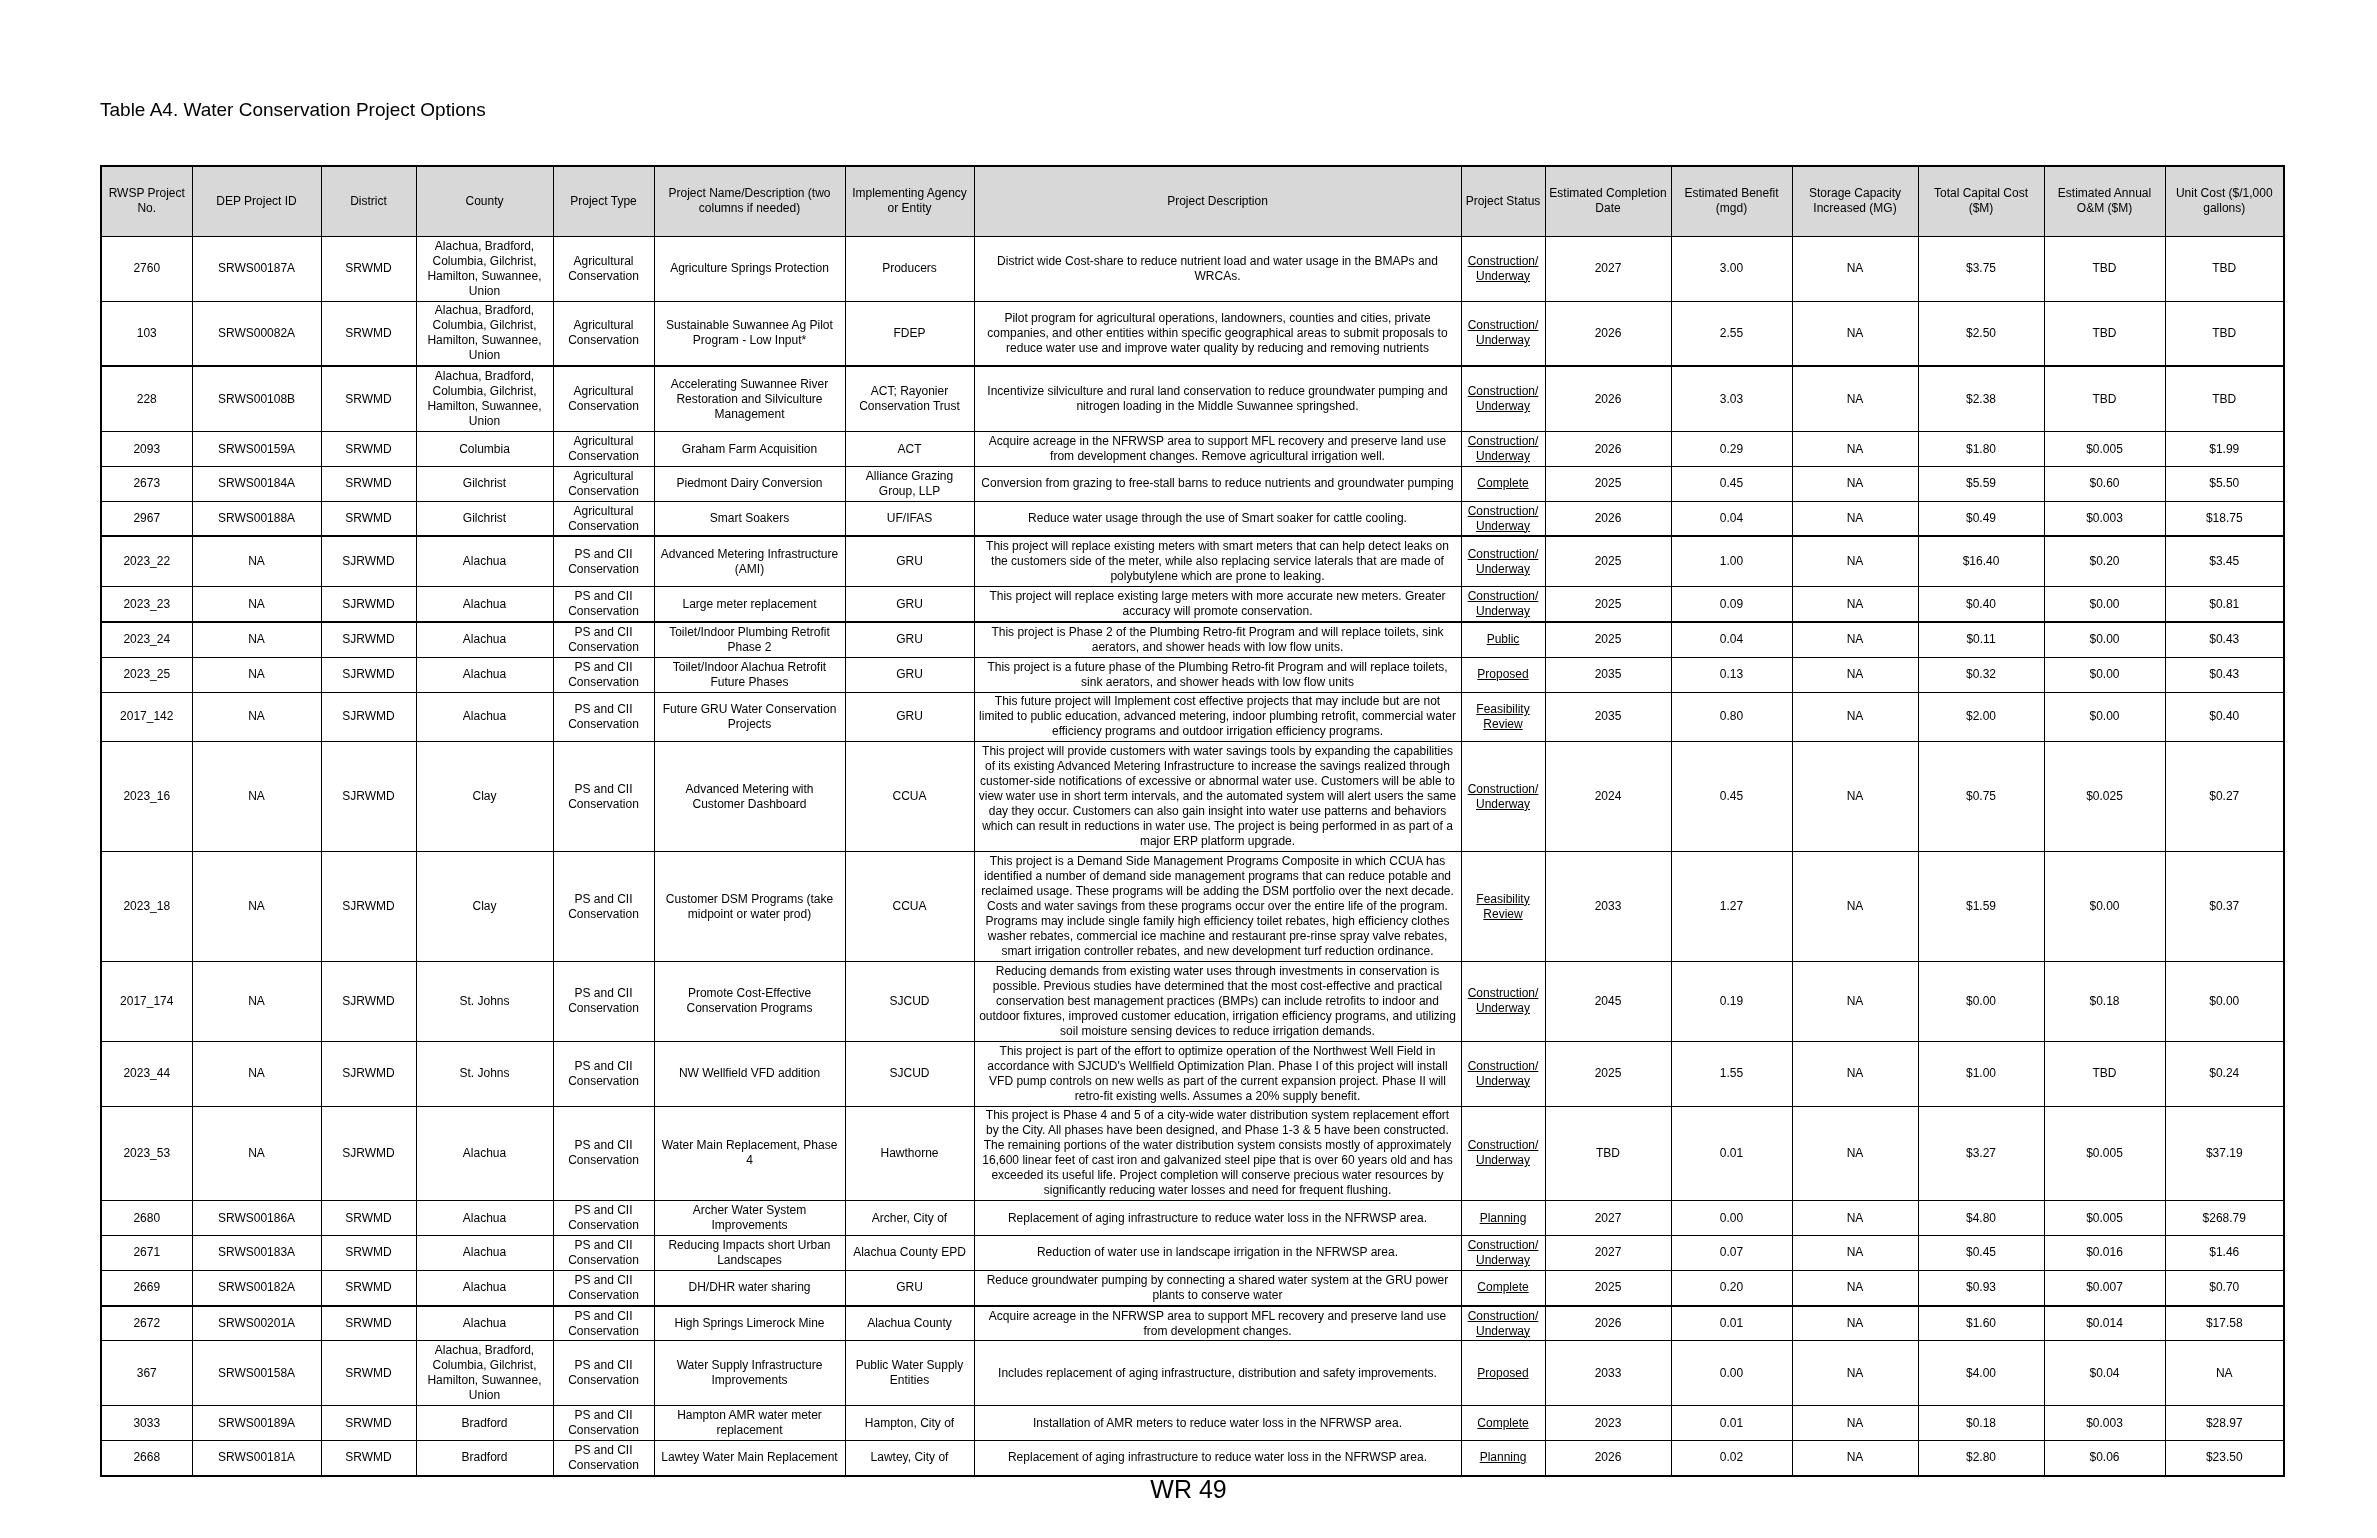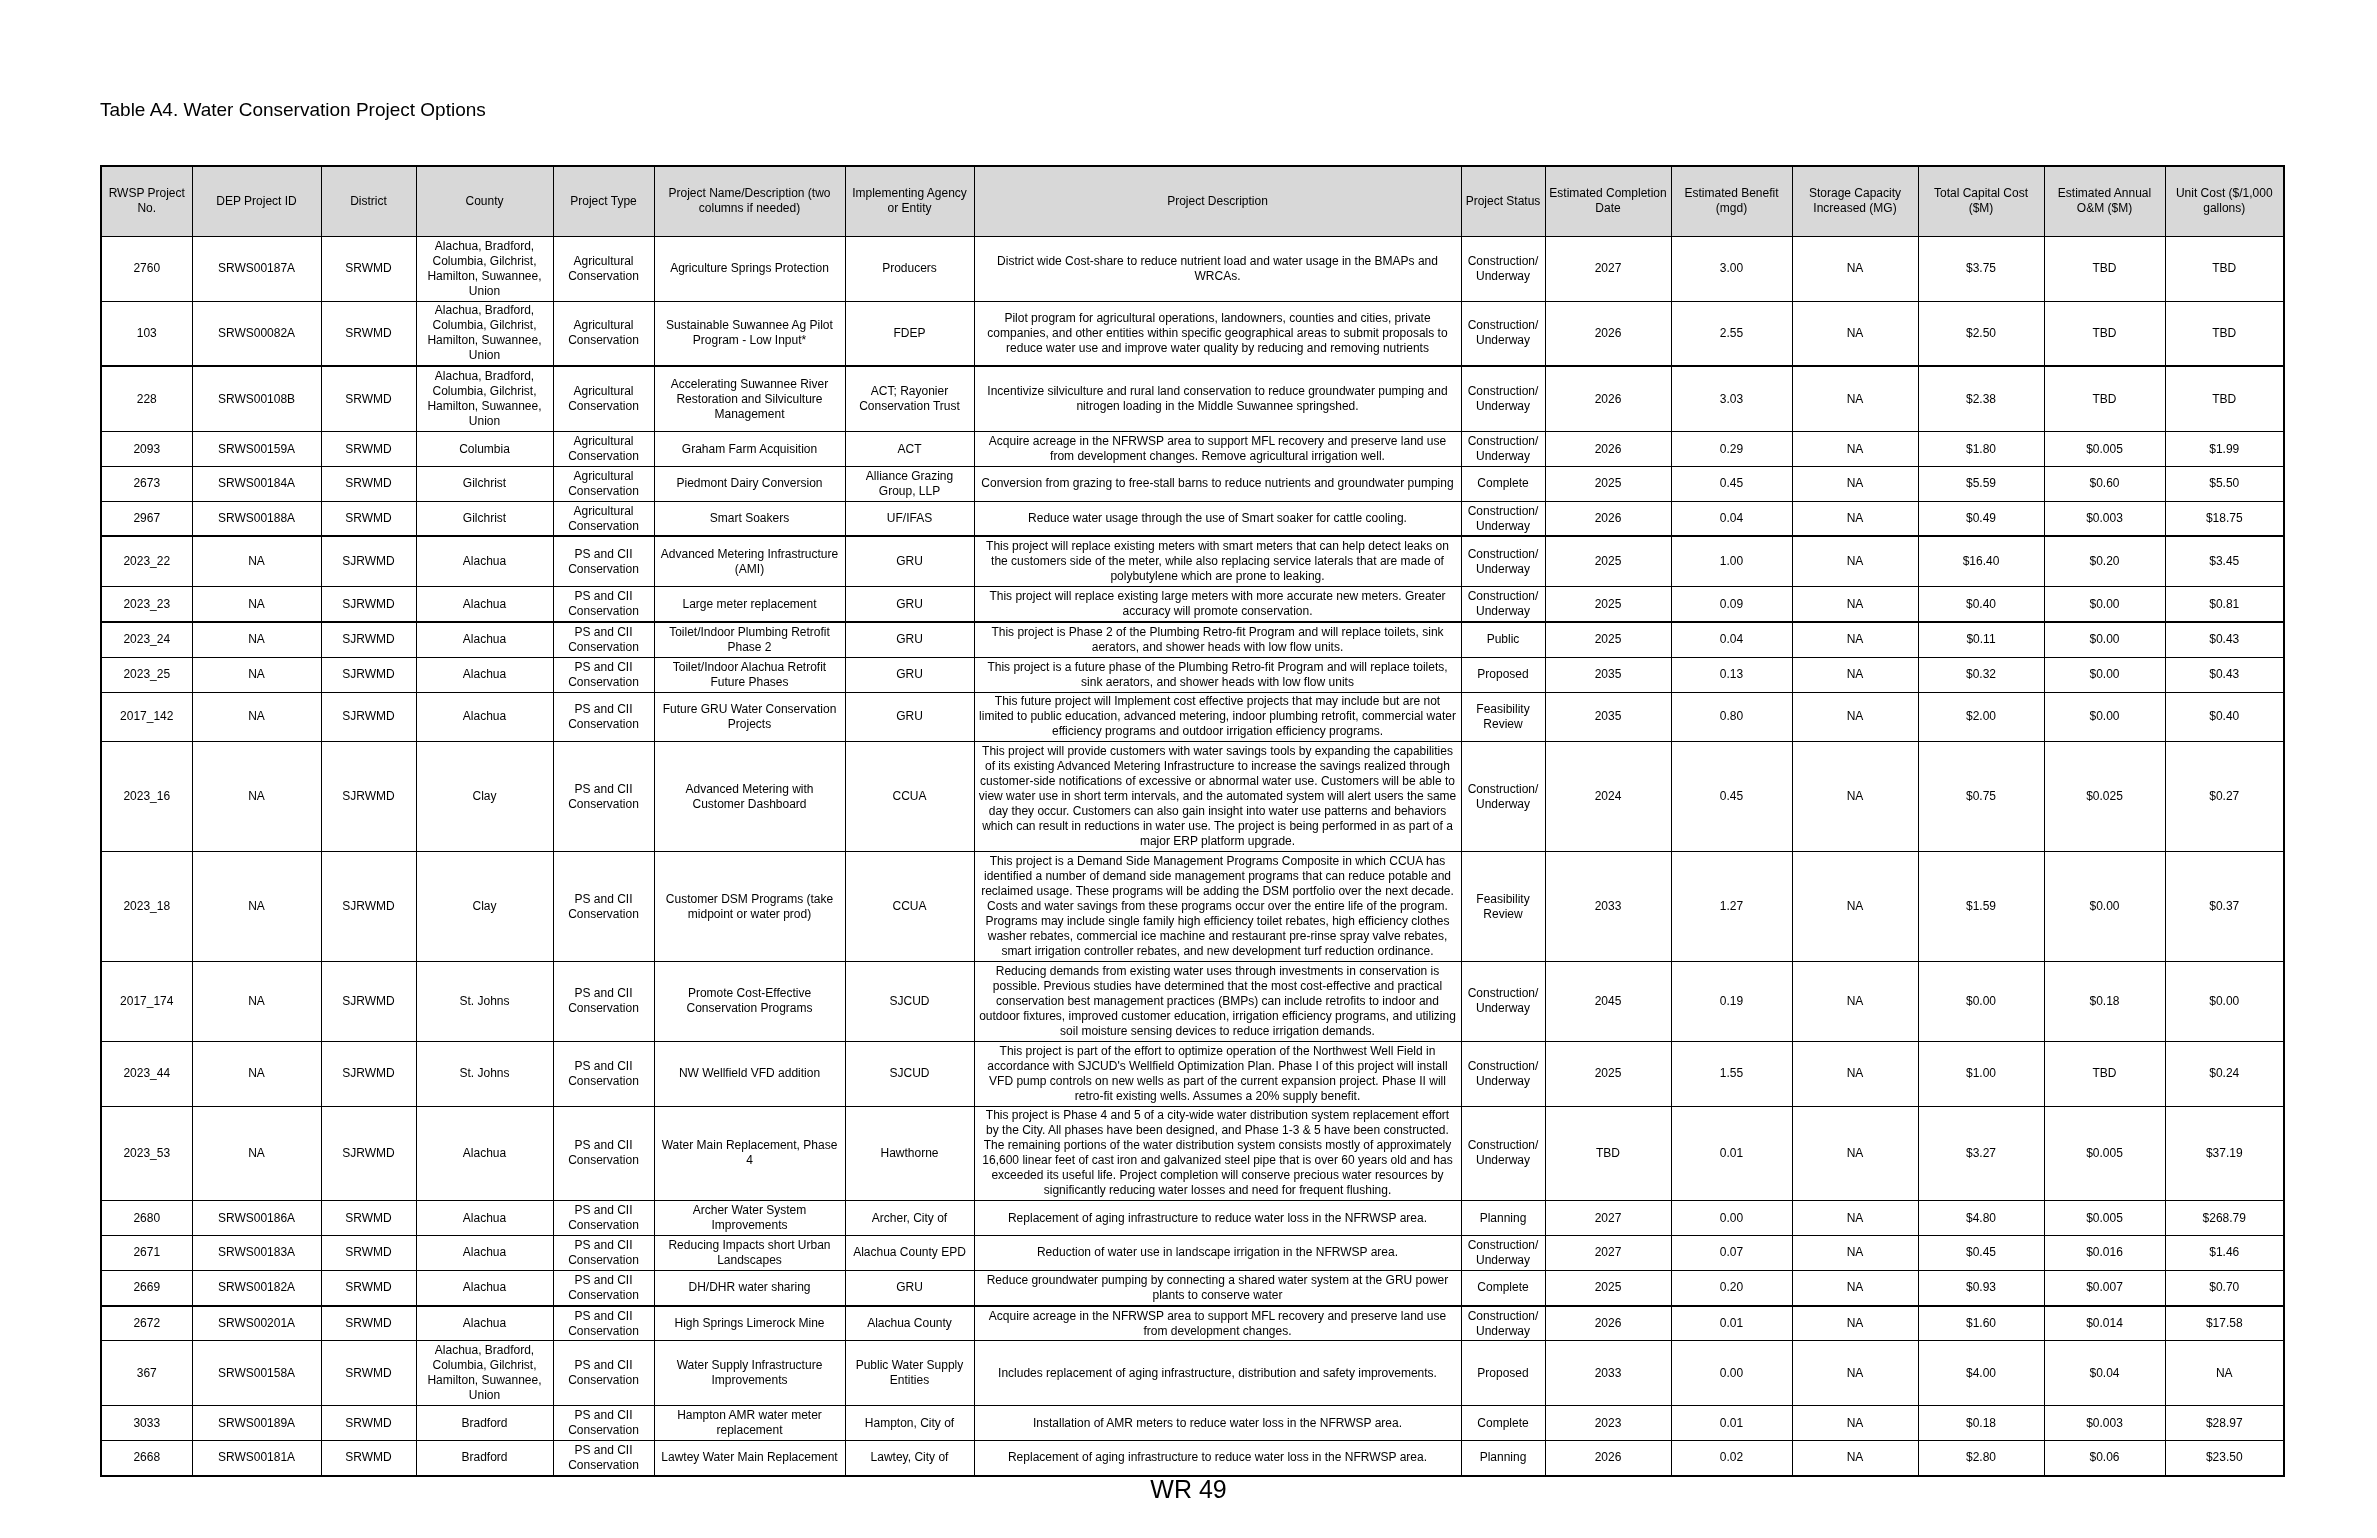--- a/index.html
+++ b/index.html
@@ -6,21 +6,21 @@
   .page{position:relative;width:2377px;height:1538px;background:#ffffff;
         font-family:"Liberation Sans","DejaVu Sans",sans-serif;color:#000;overflow:hidden;}
   .doc-title{position:absolute;left:100px;top:99px;font-size:19px;}
   table.grid{position:absolute;left:100px;top:124px;width:2182px;border-collapse:collapse;
              table-layout:fixed;border:2.8px solid #000;margin-top:41px;}
   .grid th,.grid td{border:0.9px solid #000;font-size:12px;line-height:1.25;
              text-align:center;vertical-align:middle;padding:1.9px 3.7px;
              overflow-wrap:break-word;}
   .grid th{background:#d8d8d8;font-weight:normal;height:65px;}
   .grid td.c7{text-align:center;}
-  .grid td.c8{overflow-wrap:anywhere;}
+  .grid td.c8{overflow-wrap:anywhere;text-decoration:underline;}
   .grid tr.thick-top td{border-top:2.8px solid #000;}
   .footer{position:absolute;left:0;bottom:34px;width:100%;text-align:center;font-size:25px;}
 </style>
 </head>
 <body>
 
 <div class="page">
   <div class="doc-title">Table A4. Water Conservation Project Options</div>
 
   <table class="grid">

